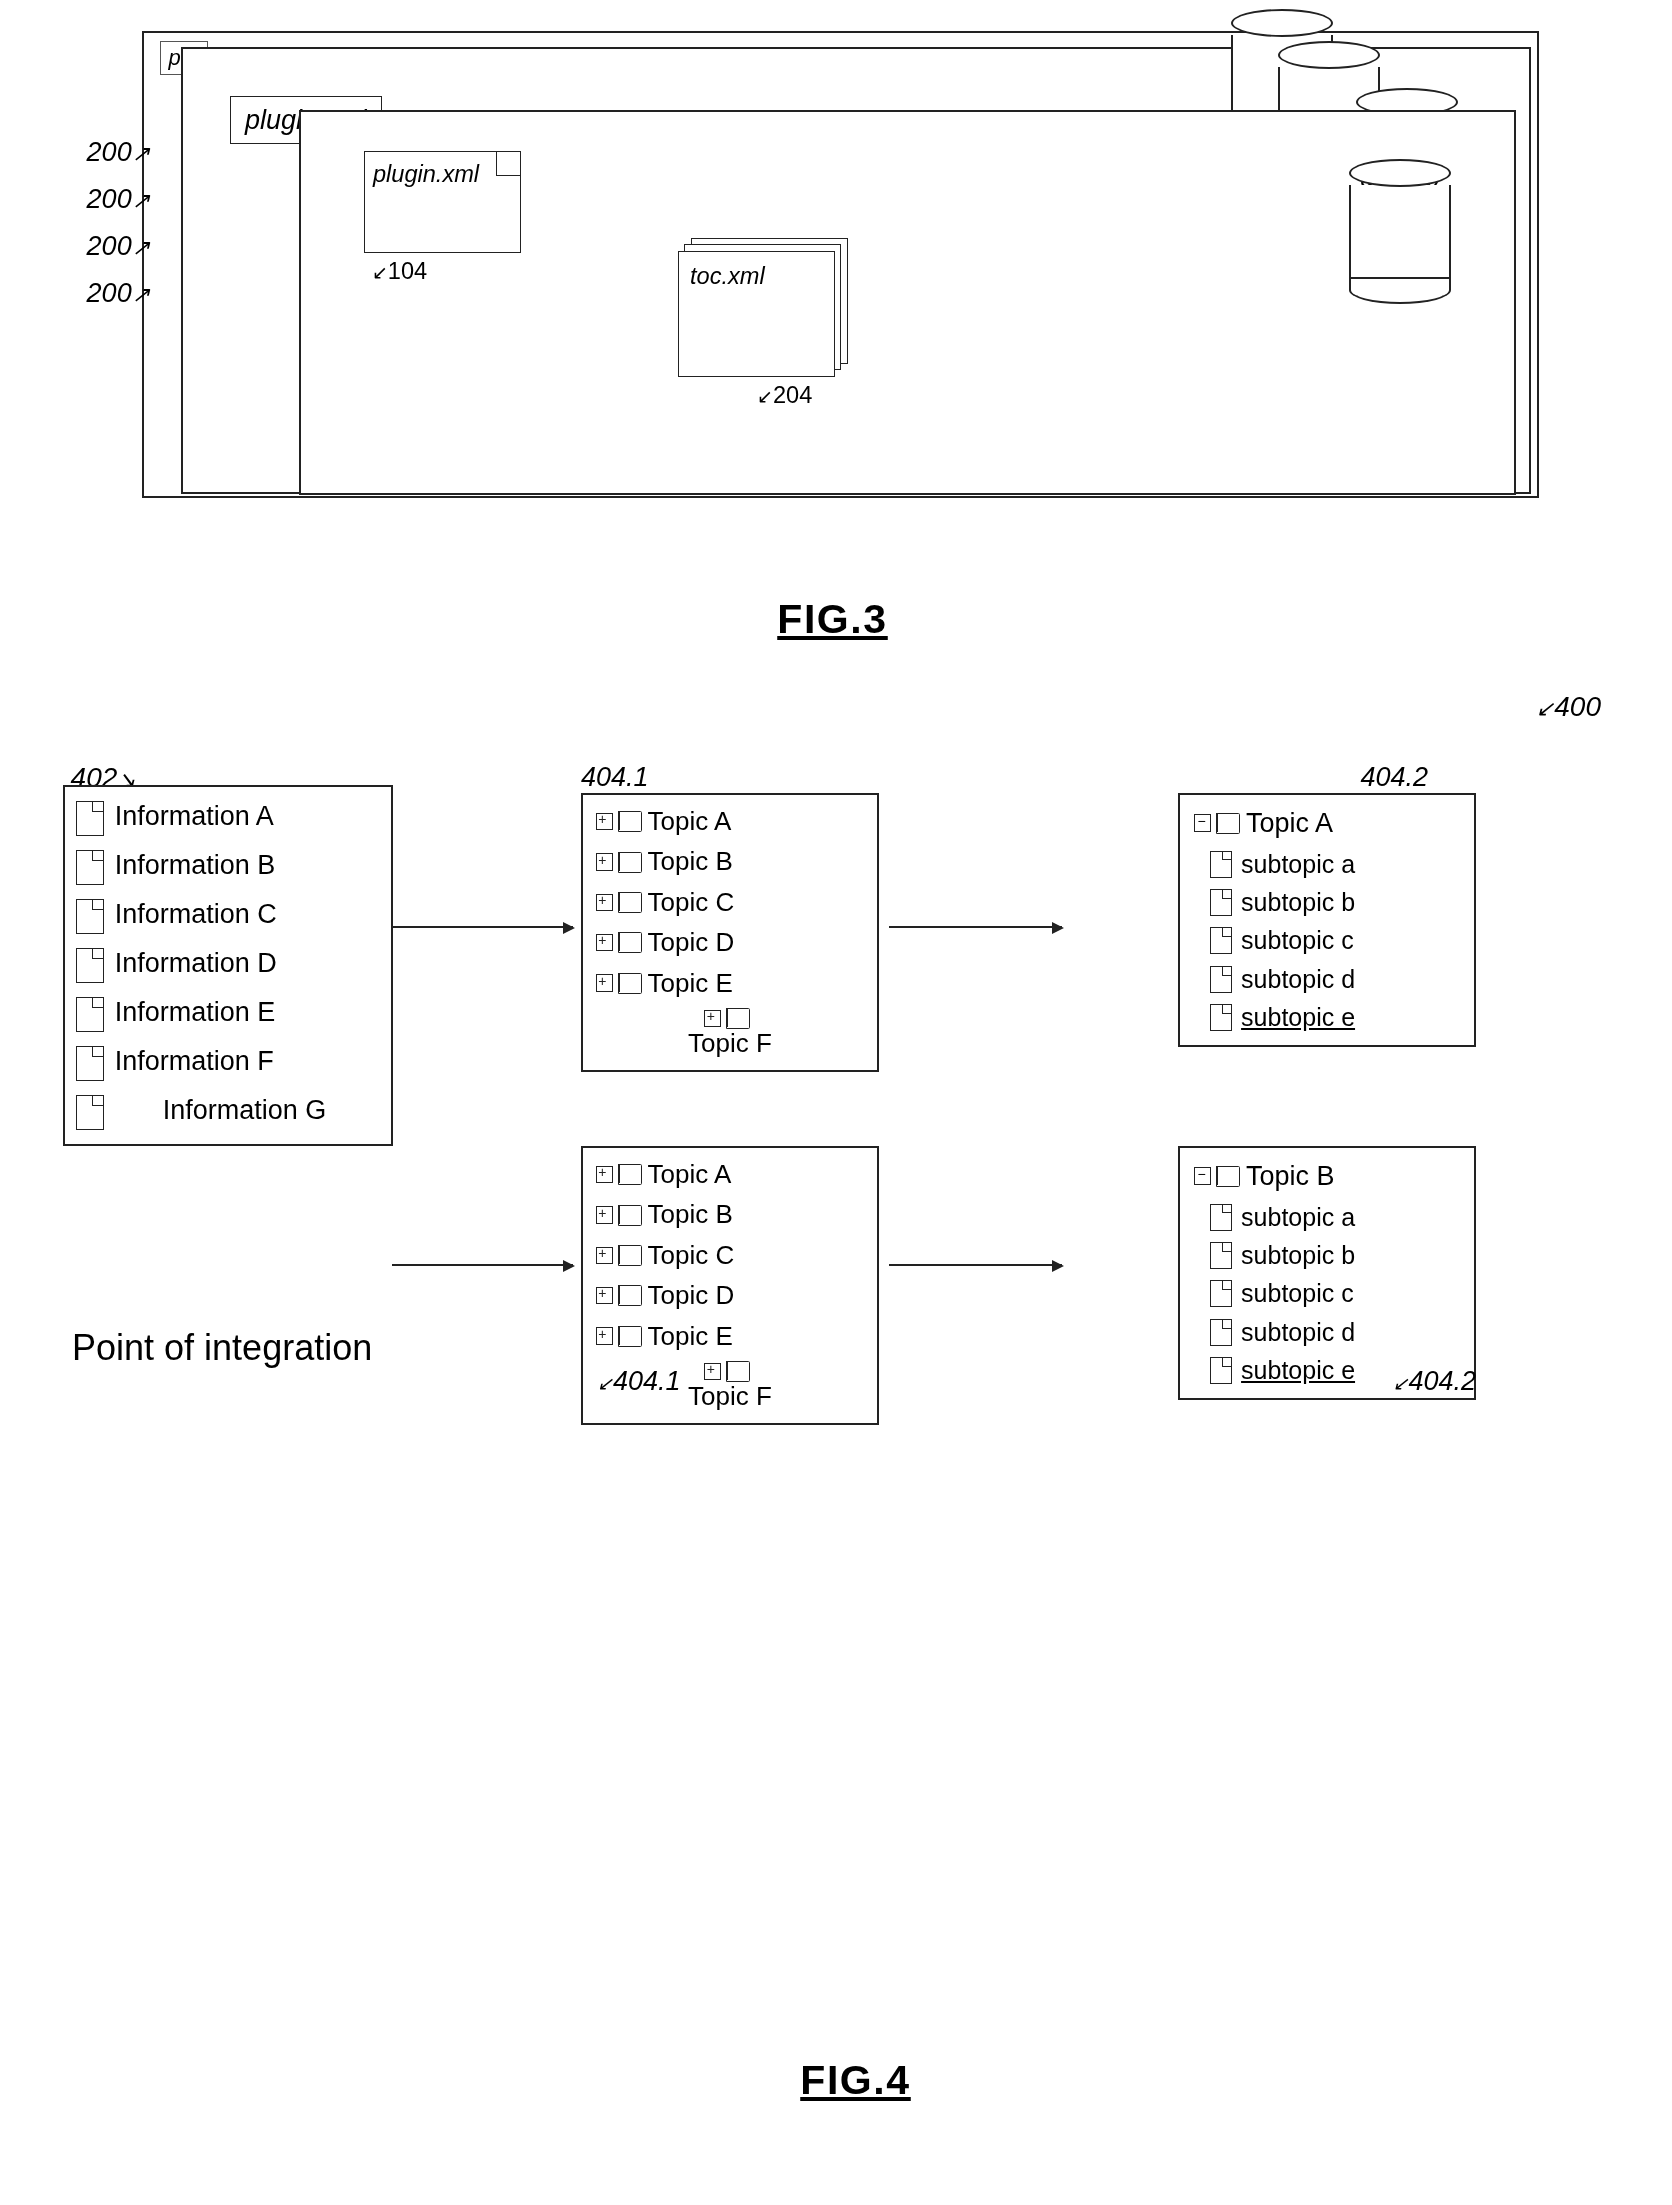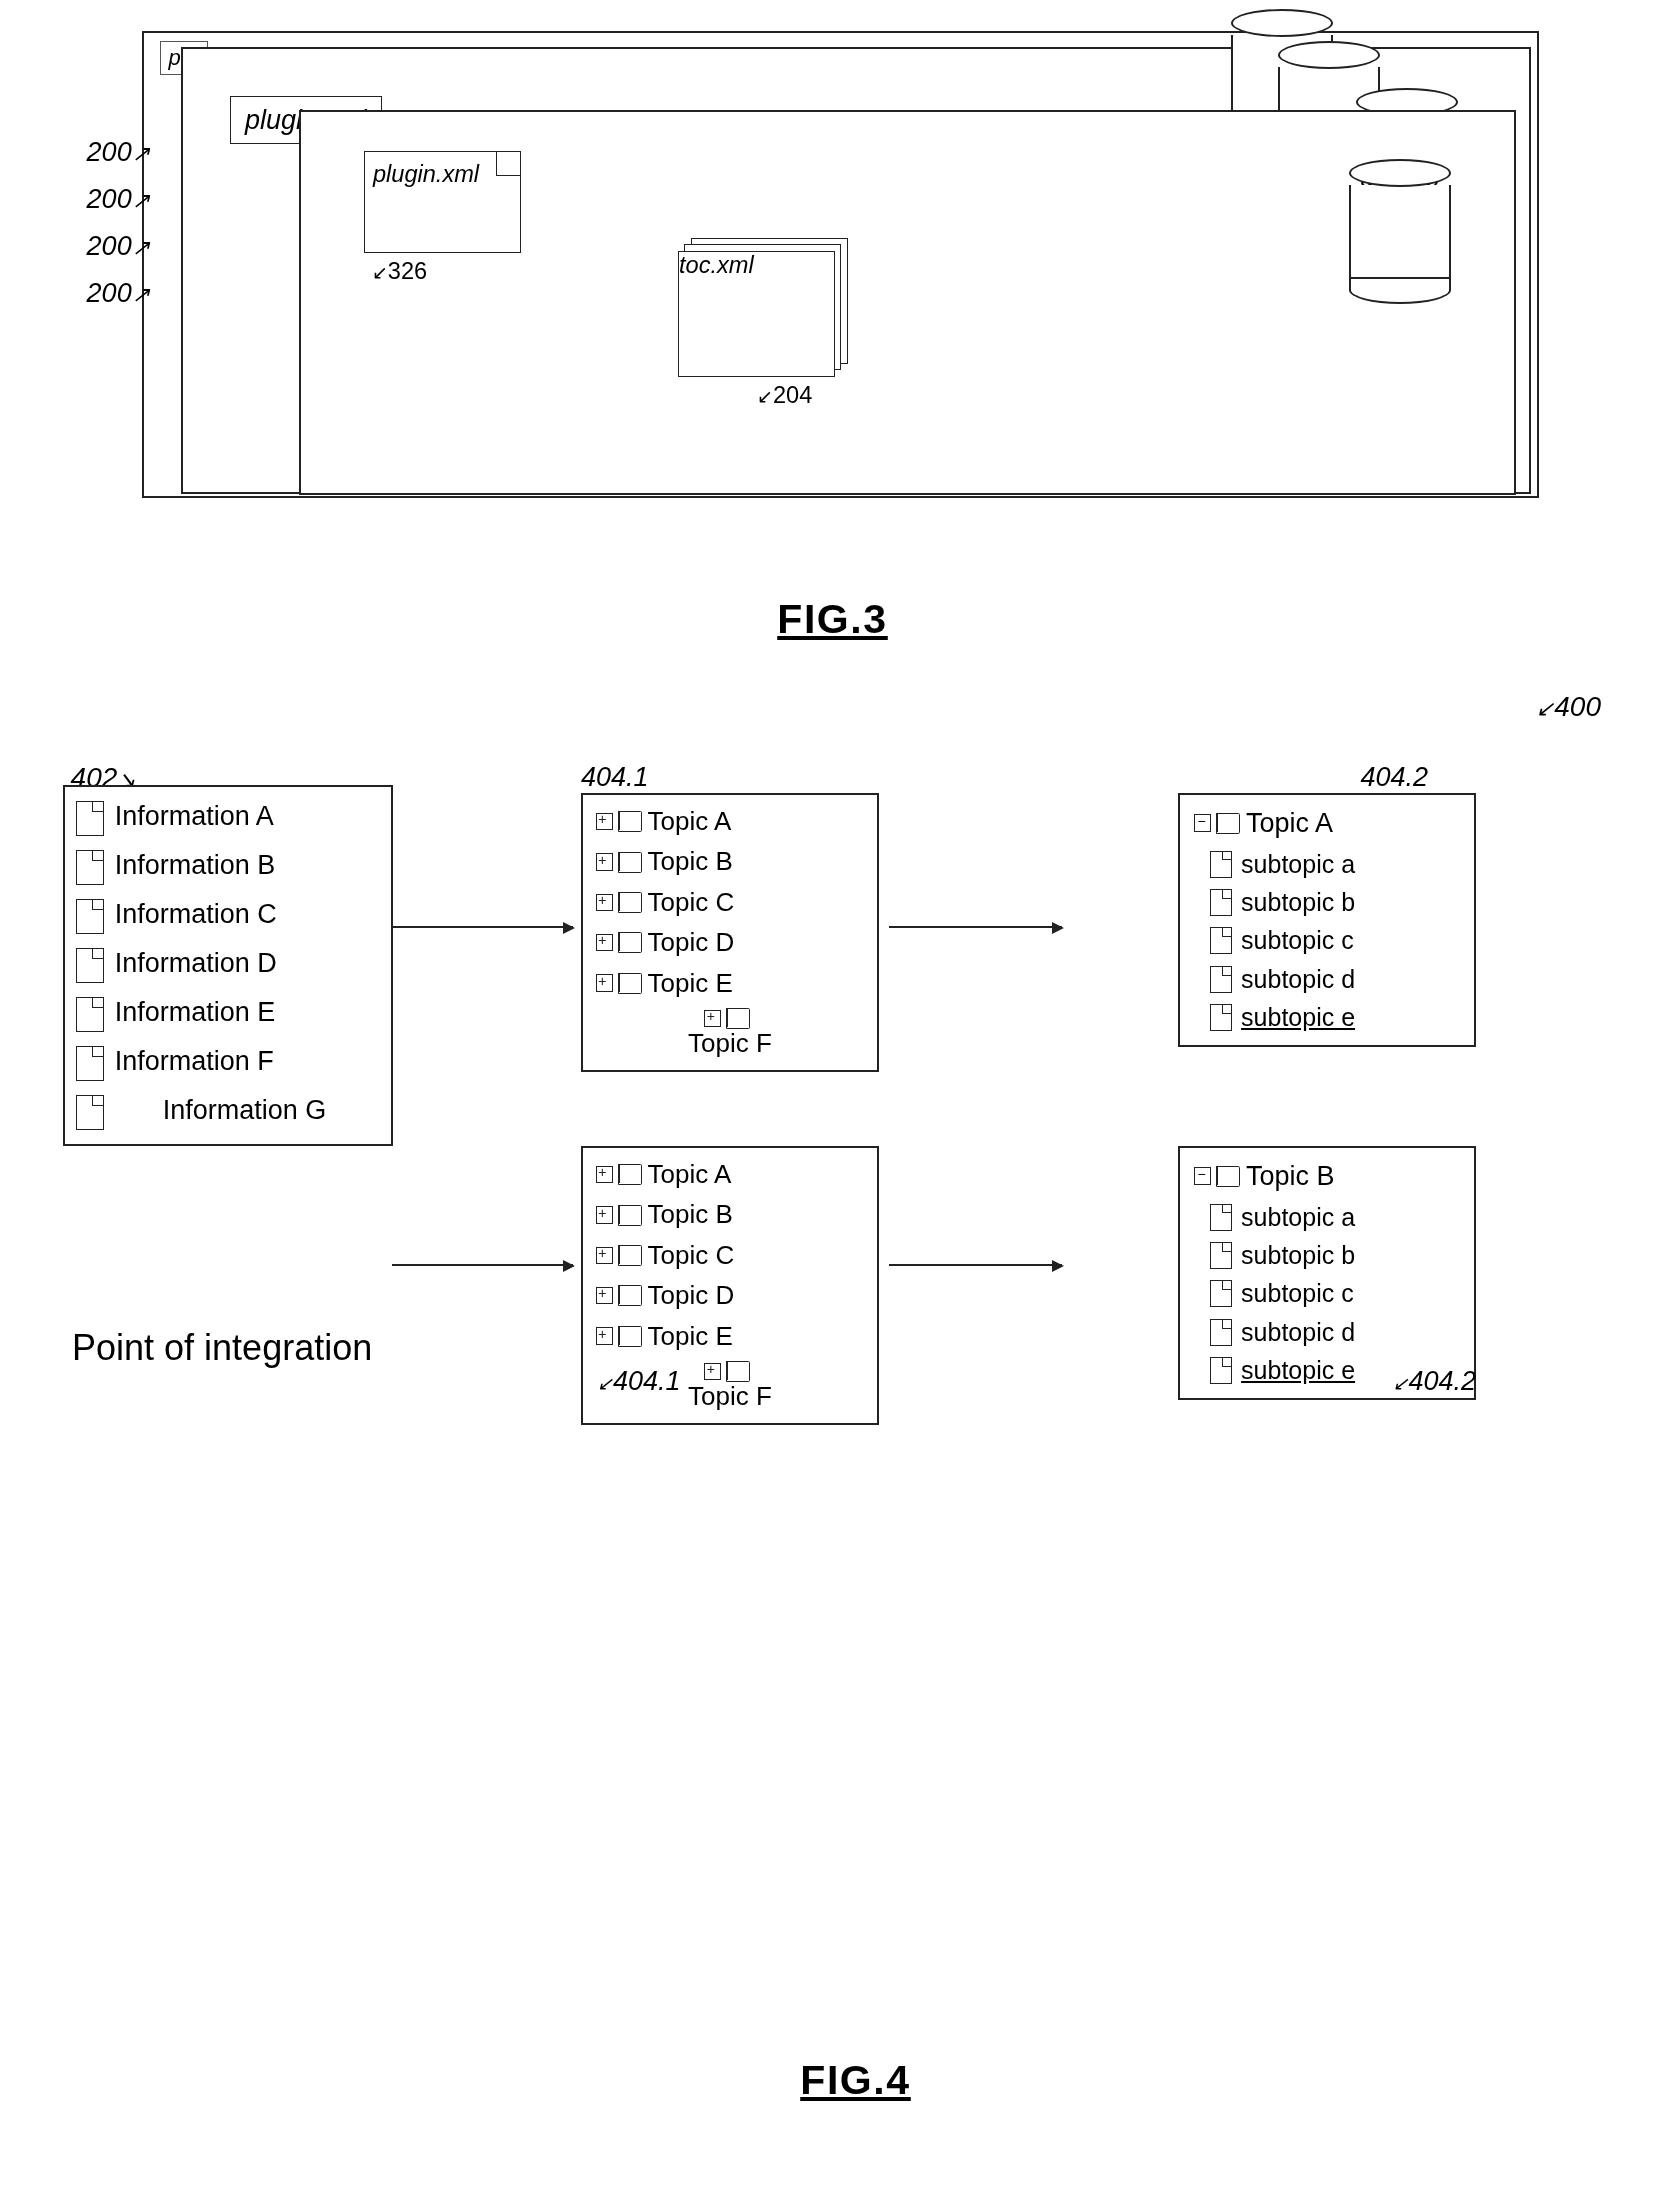--- a/index.html
+++ b/index.html
@@ -338,29 +338,29 @@
   </div>
 
   <div class="plugin-frame pf1" style="z-index:10;position:absolute;top:79px;left:236px;width:1217px;height:385px;">
 
     <div style="position:absolute;top:39px;left:63px;">
       <div style="width:157px;height:102px;border:1.6px solid #222;background:#fff;position:relative;">
         <div style="position:absolute;top:0;right:0;width:23.6px;height:23.6px;border-left:1.6px solid #222;border-bottom:1.6px solid #222;background:#fff;"></div>
         <div style="padding:9.4px 7.9px;font-size:23.6px;font-style:italic;">plugin.xml</div>
       </div>
       <div style="font-size:23.6px;margin-top:4.7px;padding-left:7.9px;">
-        <span style="font-size:19px;">↙</span><span>326</span>
+        <span style="font-size:19px;">↙</span><span>104</span>
       </div>
     </div>
 
     <div style="position:absolute;top:126px;left:377px;">
       <div style="position:relative;width:173px;height:141px;">
         <div style="position:absolute;top:0;left:12.6px;width:157px;height:126px;border:1.6px solid #222;background:#fff;"></div>
         <div style="position:absolute;top:6.3px;left:6.3px;width:157px;height:126px;border:1.6px solid #222;background:#fff;"></div>
-        <div style="position:absolute;top:12.6px;left:0;width:157px;height:126px;border:1.6px solid #222;background:#fff;">
+        <div style="position:absolute;top:12.6px;left:0;width:157px;height:126px;border:1.6px solid #222;background:#fff;padding:11px;">
           <div style="font-size:23.6px;font-style:italic;">toc.xml</div>
         </div>
       </div>
       <div style="font-size:23.6px;margin-top:3.1px;padding-left:79px;">
         <span style="font-size:19px;">↙</span><span>204</span>
       </div>
     </div>
 
     <div style="position:absolute;top:47px;right:63px;">
       <div class="cylinder">

